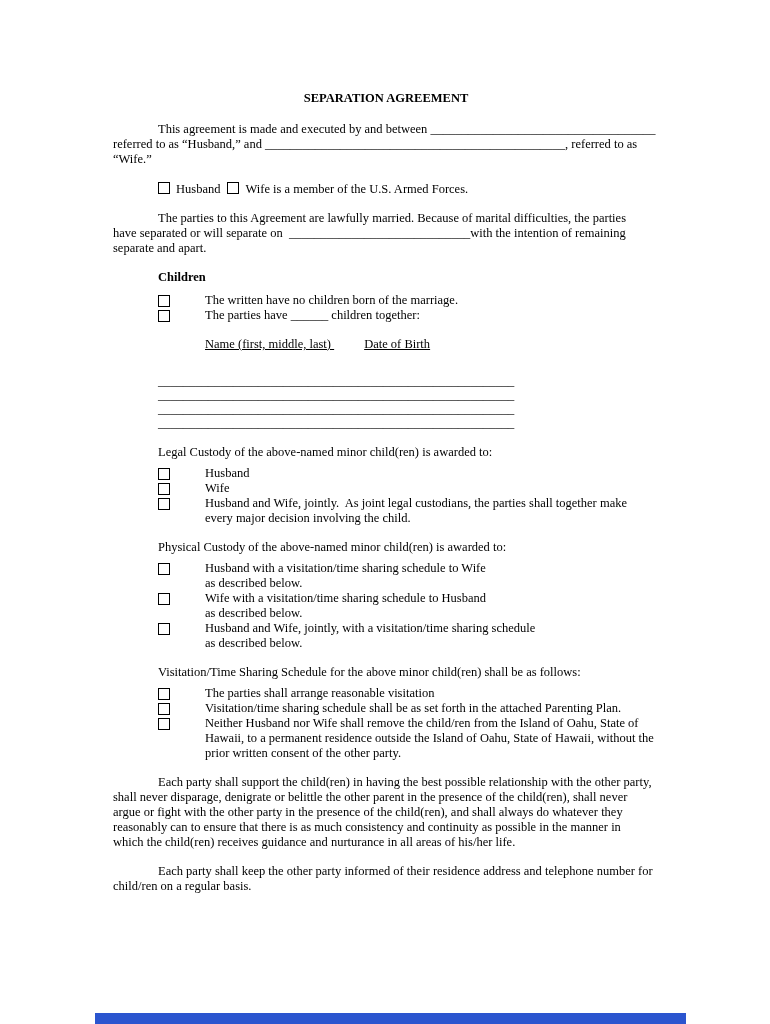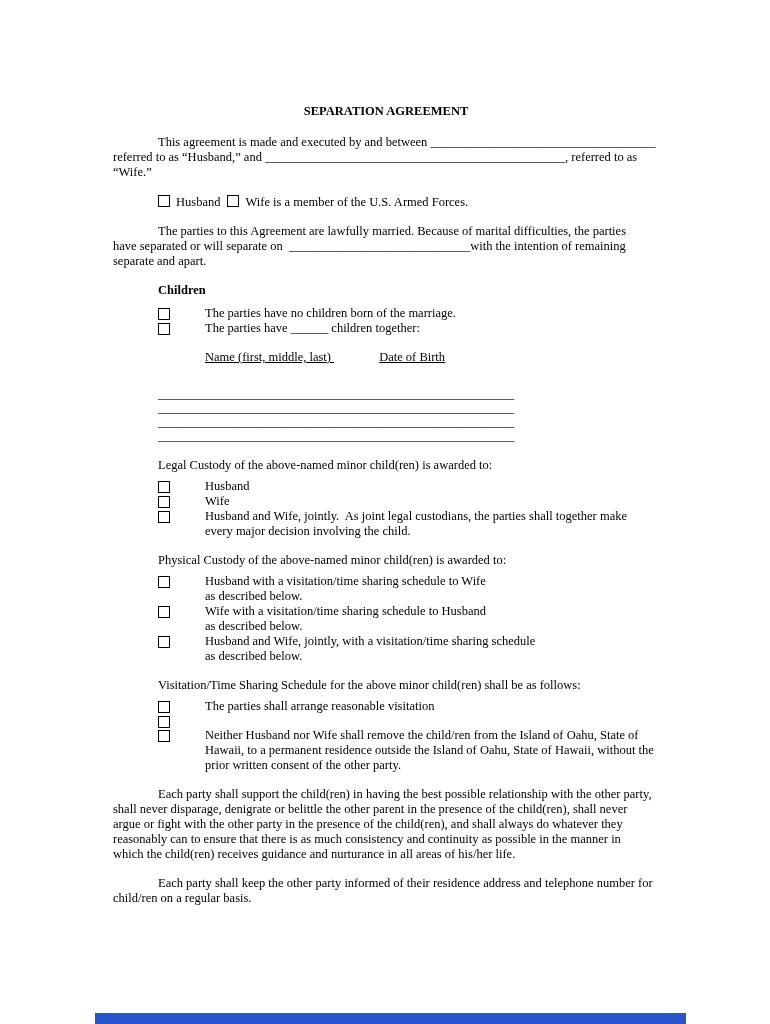--- a/index.html
+++ b/index.html
@@ -6,21 +6,21 @@
   body {
     width: 770px; height: 1024px;
     background: #ffffff;
     position: relative;
     overflow: hidden;
     font-family: "Liberation Serif", serif;
     font-size: 12.5px;
     line-height: 15px;
     color: #000;
   }
-  .content { position: absolute; left: 113px; top: 104px; width: 546px; }
+  .content { position: absolute; left: 113px; top: 91px; width: 546px; }
   .title { text-align: center; font-weight: bold; margin-bottom: 16px; }
   .line { white-space: pre; }
   .indent { text-indent: 45px; }
   .block { margin-bottom: 14px; }
   .cb {
     display: inline-block;
     width: 10px; height: 10px;
     border: 1px solid #000;
     background: #fff;
     vertical-align: -1px;
@@ -31,21 +31,21 @@
   .armed .cb2 { margin-left: 7px; }
   .armed .lbl2 { margin-left: 6px; }
   .heading { font-weight: bold; padding-left: 45px; margin-bottom: 8px; }
   .opt { display: flex; align-items: flex-start; padding-left: 45px; }
   .opt .cb { flex: none; margin-top: 2px; }
   .opt .txt { margin-left: 35px; }
   .opt-group { margin-bottom: 14px; }
   .section-intro { padding-left: 45px; margin-bottom: 6px; }
   .table-headers { padding-left: 92px; margin-bottom: 22px; }
   .table-headers .hdr { text-decoration: underline; white-space: pre; }
-  .table-headers .hdr2 { margin-left: 45px; }
+  .table-headers .hdr2 { margin-left: 30px; }
   .blank-lines { padding-left: 45px; line-height: 14px; margin-bottom: 15px; }
   .footer-bar {
     position: absolute;
     left: 95px; bottom: 0;
     width: 591px; height: 11px;
   }
 </style>
 </head>
 <body>
 
@@ -68,21 +68,21 @@
     <div class="line">have separated or will separate on  _____________________________with the intention of remaining</div>
     <div class="line">separate and apart.</div>
   </div>
 
   <div class="heading">Children</div>
 
   <div class="opt-group">
     <div class="opt">
       <span class="cb"></span>
       <div class="txt">
-        <div class="line">The parties have no children born of the marriage.</div>
+        <div class="line">The written have no children born of the marriage.</div>
       </div>
     </div>
     <div class="opt">
       <span class="cb"></span>
       <div class="txt">
         <div class="line">The parties have ______ children together:</div>
       </div>
     </div>
   </div>
 
@@ -151,20 +151,23 @@
 
   <div class="opt-group">
     <div class="opt">
       <span class="cb"></span>
       <div class="txt">
           <div class="line">The parties shall arrange reasonable visitation</div>
         </div>
     </div>
     <div class="opt">
       <span class="cb"></span>
+      <div class="txt">
+          <div class="line">Visitation/time sharing schedule shall be as set forth in the attached Parenting Plan.</div>
+        </div>
     </div>
     <div class="opt">
       <span class="cb"></span>
       <div class="txt">
         <div class="line">Neither Husband nor Wife shall remove the child/ren from the Island of Oahu, State of</div>
         <div class="line">Hawaii, to a permanent residence outside the Island of Oahu, State of Hawaii, without the</div>
         <div class="line">prior written consent of the other party.</div>
       </div>
     </div>
   </div>

